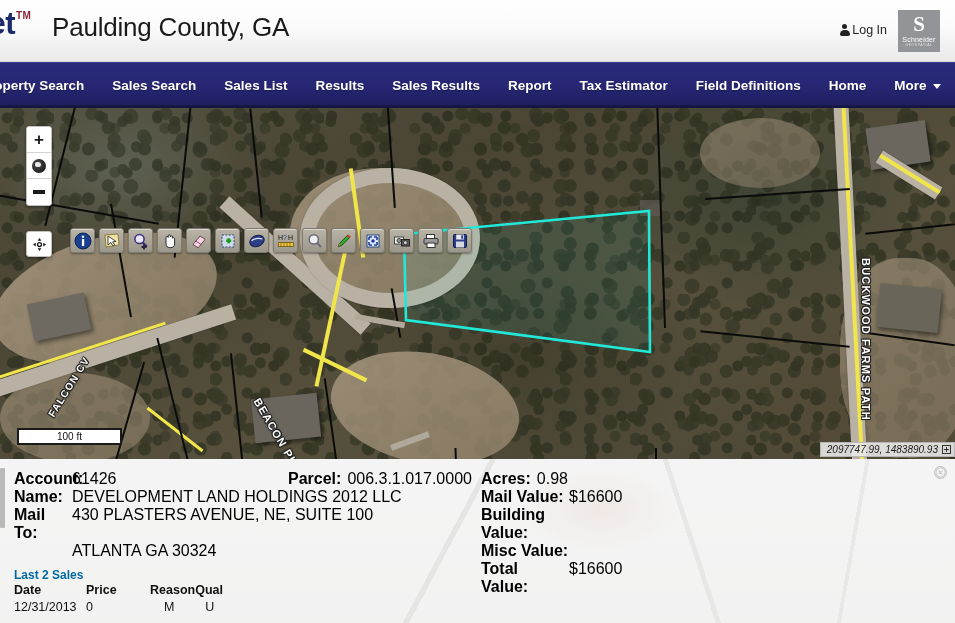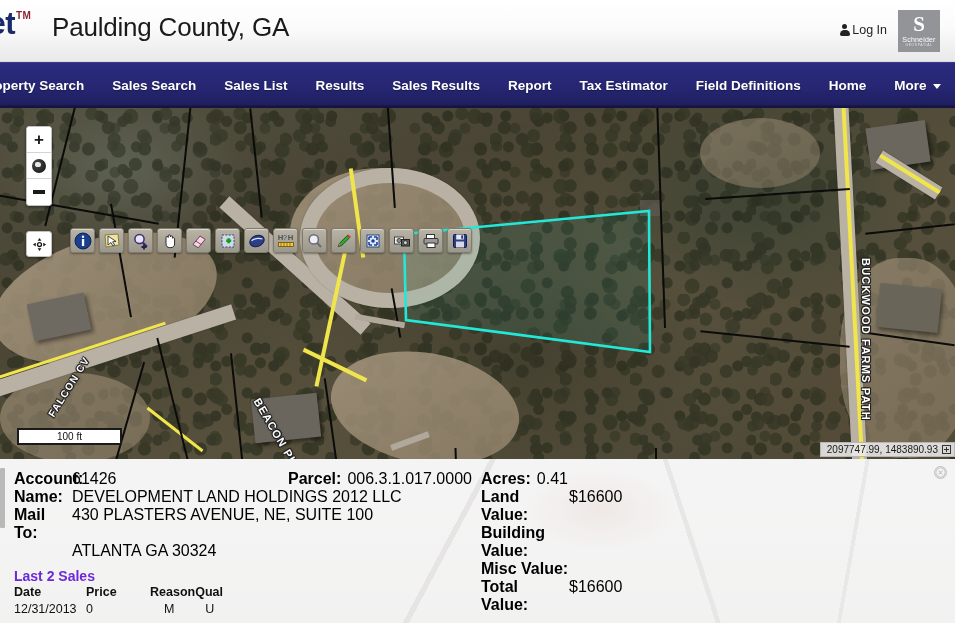--- a/index.html
+++ b/index.html
@@ -209,21 +209,21 @@
     background:#fff; vertical-align:middle; margin-left:2px;
   }
   .esri-word {
     font-size:31px; color:#ffffff; font-weight:bold; line-height:0.85;
     letter-spacing:-1px; text-shadow:0 1px 2px rgba(0,0,0,0.55);
   }
   .coord-box {
     position:absolute; right:0; bottom:2px;
     background:rgba(236,236,236,0.88); border:1px solid #b6b6b6;
     padding:1px 3px 1px 6px; font-size:10px; color:#1a1a1a;
-    display:flex; align-items:center; gap:4px;
+    display:flex; align-items:center; gap:4px;font-style:italic;
   }
   .expand-ico {
     width:9px; height:9px; border:1px solid #333; position:relative;
   }
   .expand-ico::before, .expand-ico::after {
     content:""; position:absolute; background:#333;
   }
   .expand-ico::before { left:3px; top:1px; width:1px; height:5px; }
   .expand-ico::after { left:1px; top:3px; width:5px; height:1px; }
 
@@ -252,21 +252,21 @@
   .col-c { position:absolute; left:481px; top:11px; }
 
   .kv { display:flex; }
   .kv .lbl { font-weight:bold; }
   .kv .val { }
 
   .fw-acct { width:58px; }
   .fw-name { width:58px; }
   .fw-val  { width:88px; }
 
-  .sales-title { font-weight:bold; font-size:14px; color:#6d28d9; }
+  .sales-title { font-weight:bold; font-size:12px; color:#0369a1; }
   table.sales { border-collapse:collapse; font-size:12.5px; color:#111; }
   table.sales th { text-align:left; font-weight:bold; padding:0; line-height:17px;margin-top:24px; }
   table.sales td { text-align:left; padding:0; line-height:17px; white-space:nowrap; }
   .th-date { width:72px; } .th-price { width:64px; } .th-reason { width:40px; } .th-qual{ width:30px;}
 
   .panel-close {
     position:absolute; right:8px; top:7px; width:13px; height:13px;
     border-radius:50%; border:1.5px solid #c0c0c0; color:#c0c0c0;
     font-size:10px; line-height:10px; text-align:center; cursor:pointer;
     display:flex; align-items:center; justify-content:center;
@@ -571,24 +571,24 @@
     <div class="col-b">
       <div class="kv">
         <span class="lbl" style="margin-right:6px">Parcel:</span>
         <span class="val">006.3.1.017.0000</span>
       </div>
     </div>
 
     <div class="col-c">
       <div class="kv">
         <span class="lbl" style="margin-right:6px">Acres:</span>
-        <span class="val">0.41</span>
-      </div>
-      <div class="kv">
-        <span class="lbl fw-val">Land Value:</span>
+        <span class="val">0.98</span>
+      </div>
+      <div class="kv">
+        <span class="lbl fw-val">Mail Value:</span>
         <span class="val">$16600</span>
       </div>
       <div class="kv">
         <span class="lbl fw-val">Building Value:</span>
         <span class="val"></span>
       </div>
       <div class="kv">
         <span class="lbl fw-val">Misc Value:</span>
         <span class="val"></span>
       </div>

